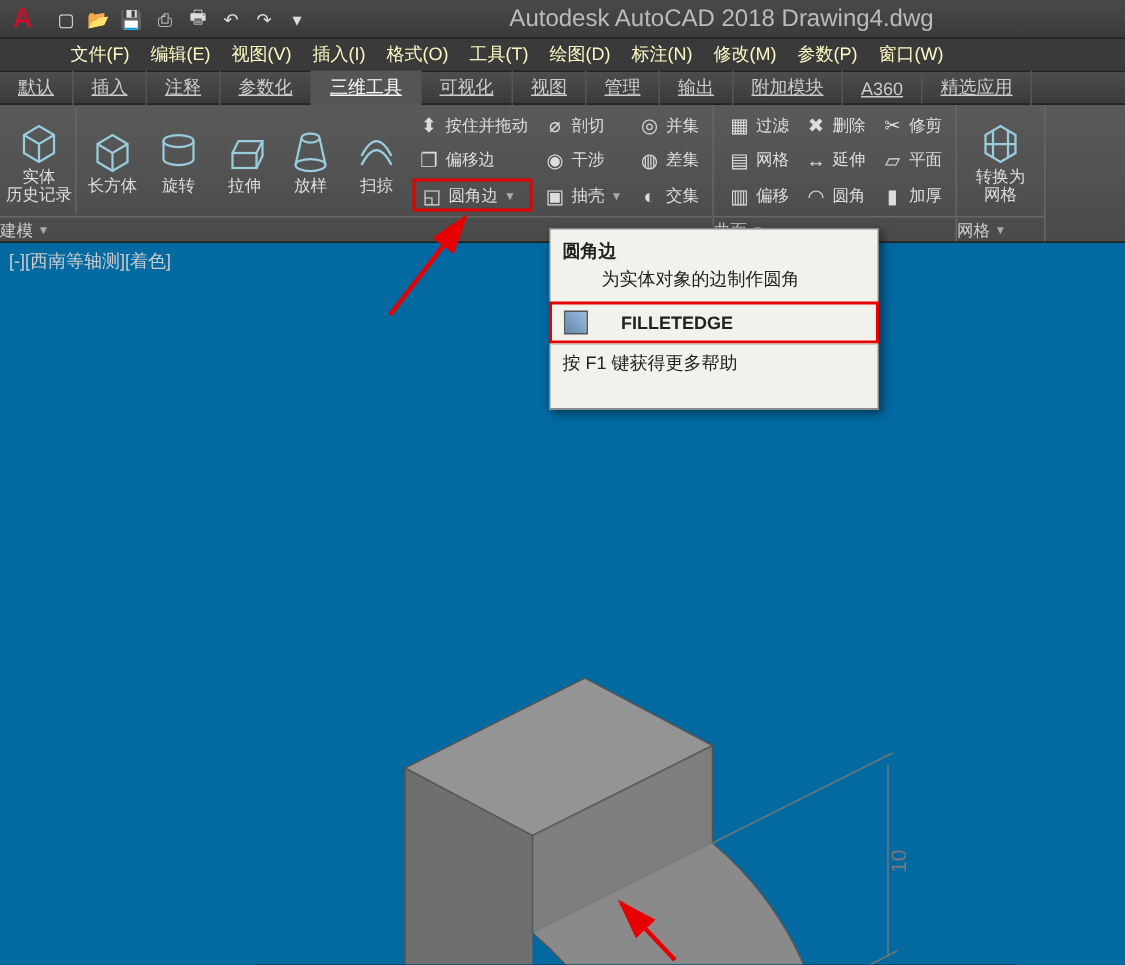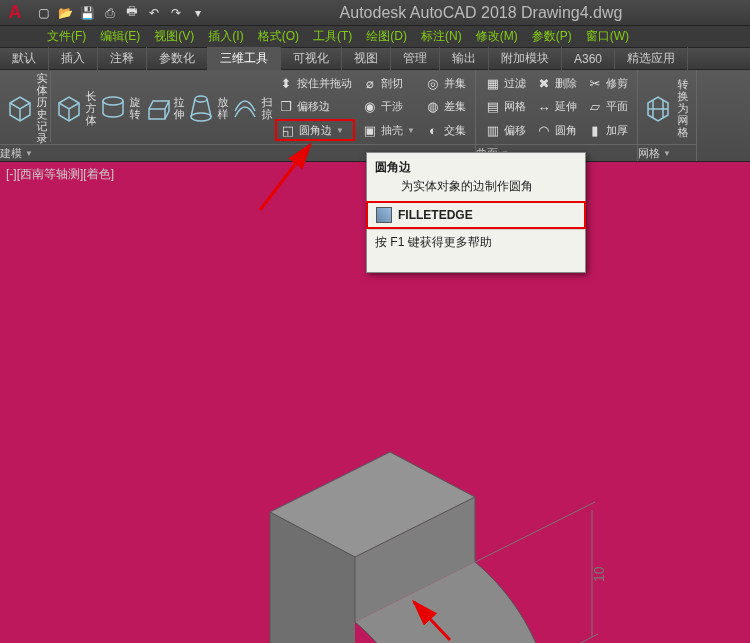--- a/index.html
+++ b/index.html
@@ -7,49 +7,49 @@
 
 
 .titlebar { height: 26px; background: linear-gradient(#4a4a4a,#3a3a3a); display: flex; align-items: center; border-bottom: 1px solid #222; }
 .logo { width: 30px; font-weight: bold; color: #c8102e; font-size: 18px; display: flex; justify-content: center; align-items: center; }
 .qat { display: flex; gap: 2px; padding: 0 4px; }
 .qat-btn { width: 20px; height: 20px; display: flex; align-items: center; justify-content: center; color: #ddd; }
 .title-text { flex: 1; text-align: center; color: #bbb; font-size: 16px; }
 
 
 .menubar { height: 22px; background: #3a3a3a; display: flex; align-items: center; padding-left: 40px; border-bottom: 1px solid #222; }
-.menubar-item { padding: 2px 7px; color: #84cc16; cursor: default; }
+.menubar-item { padding: 2px 7px; color: #fef9c3; cursor: default; }
 
 
 .tabbar { height: 22px; background: linear-gradient(#4d4d4d,#3a3a3a); display: flex; align-items: center; border-bottom: 1px solid #222; }
-.tab { padding: 3px 12px; color: #ccc; cursor: default; border-right: 1px solid #555; }
+.tab { padding: 3px 12px; color: #ccc; cursor: default; border-right: 1px solid #555; text-decoration: underline; }
 .tab.active { background: #555; color: #fff; }
 
 
 .ribbon { height: 92px; background: linear-gradient(#5a5a5a,#4a4a4a); display: flex; border-bottom: 1px solid #222; }
 .panel { border-right: 1px solid #666; display: flex; flex-direction: column; }
 .panel-body { flex: 1; display: flex; align-items: flex-start; padding: 2px 4px; }
 .panel-title { height: 18px; text-align: center; font-size: 11px; color: #ccc; border-top: 1px solid #666; display: flex; align-items: center; justify-content: flex-start; gap: 2px; }
-.big-btn { display: flex; flex-direction: row; align-items: center; justify-content: center; width: 44px; height: 70px; color: #ddd; }
+.big-btn { display: flex; flex-direction: column; align-items: center; justify-content: center; width: 44px; height: 70px; color: #ddd; }
 .big-btn .ico { width: 32px; height: 32px; display: flex; align-items: center; justify-content: center; font-size: 24px; }
 .big-btn .lbl { font-size: 11px; margin-top: 2px; text-align: center; line-height: 12px; }
 .small-col { display: flex; flex-direction: column; justify-content: space-around; height: 70px; padding: 0 2px; }
 .small-btn { display: flex; align-items: center; height: 22px; color: #ddd; font-size: 11px; gap: 3px; padding: 0 3px; white-space: nowrap; }
 .small-btn .ico { width: 16px; height: 16px; display: flex; align-items: center; justify-content: center; font-size: 13px; }
 .highlight-btn { border: 2px solid #e60000; }
 
 
-.canvas { position: absolute; top: 162px; left: 0; right: 0; bottom: 0; background: #be185d; overflow: hidden; }
+.canvas { position: absolute; top: 162px; left: 0; right: 0; bottom: 0; background: #0369a1; overflow: hidden; }
 .viewport-label { position: absolute; top: 4px; left: 6px; color: #ccc; font-size: 12px; }
 
 
 .tooltip { position: absolute; top: 152px; left: 366px; width: 220px; background: #f2f2ec; border: 1px solid #888; color: #222; font-size: 12px; box-shadow: 2px 2px 6px rgba(0,0,0,.5); z-index: 20; }
 .tooltip .tt-title { font-weight: bold; padding: 6px 8px 2px; }
 .tooltip .tt-desc { padding: 0 8px 6px; margin-left: 26px; }
-.tooltip .tt-cmd { padding: 4px 8px; display: flex; align-items: center; gap: 6px; border: 2px solid #e60000; margin: 0 -1px; }
+.tooltip .tt-cmd { padding: 4px 8px; display: flex; align-items: center; gap: 22px; border: 2px solid #e60000; margin: 0 -1px; }
 .tooltip .tt-cmd .cmdico { width: 16px; height: 16px; background: linear-gradient(45deg,#68a,#9bd); border: 1px solid #555; }
 .tooltip .tt-help { padding: 4px 8px 21px; border-top: 1px solid #ccc; }
 
 
 .model { position: absolute; top: 200px; left: 200px; }
 
 .dim-text { font-size: 14px; fill: #777; }
 .dim-line { stroke: #777; stroke-width: 1; }
 
 .caret { font-size: 8px; color: #aaa; margin-left: 1px; }

